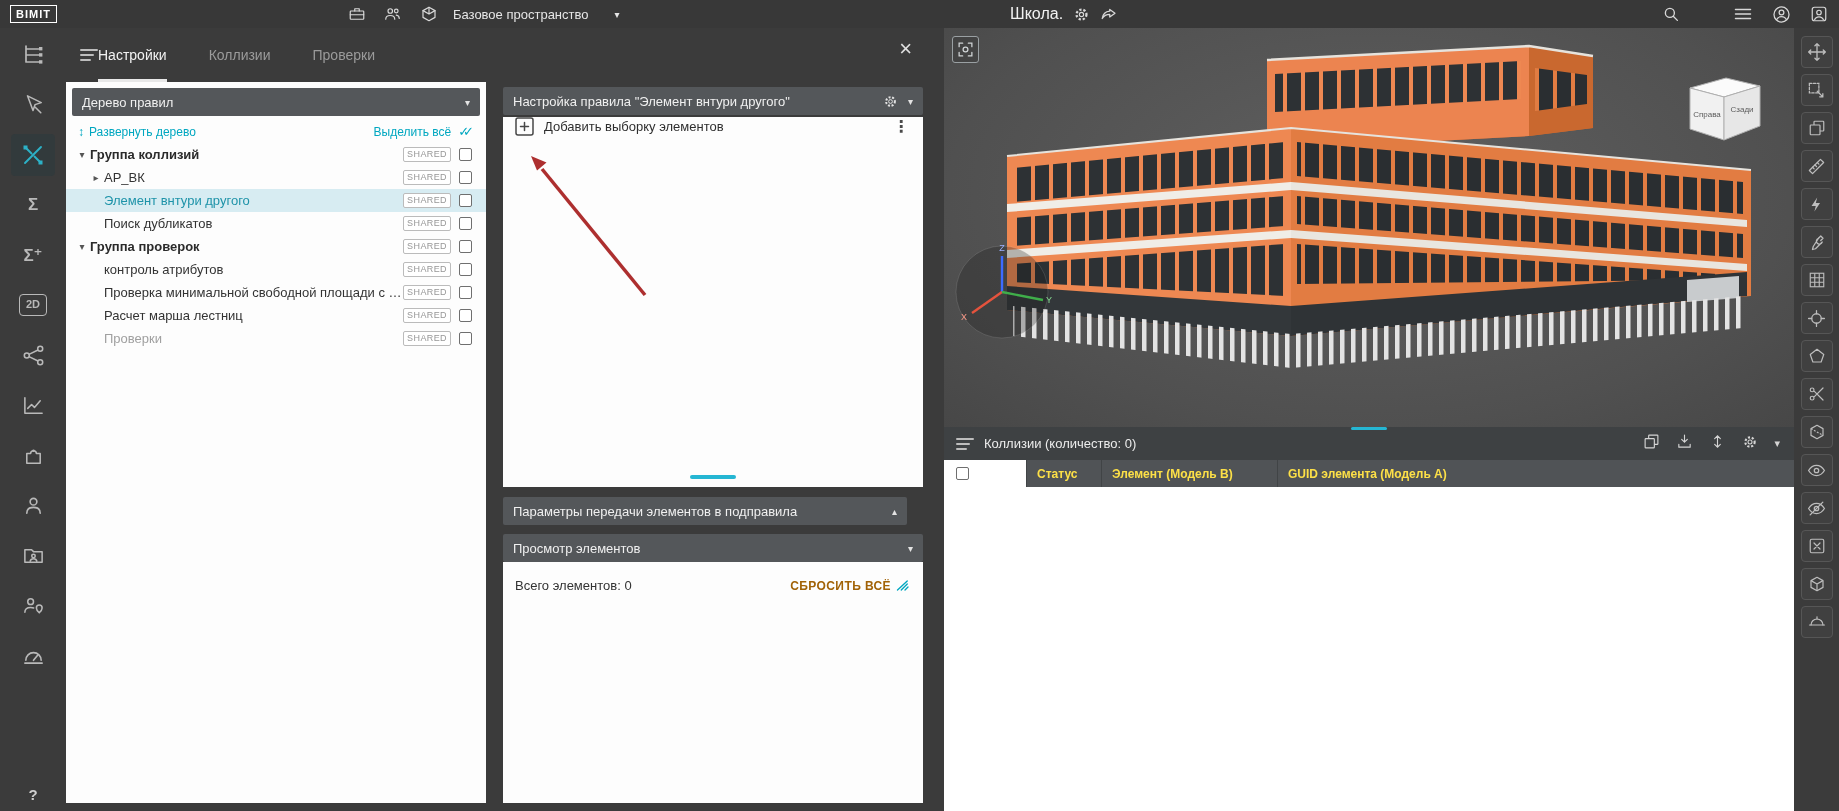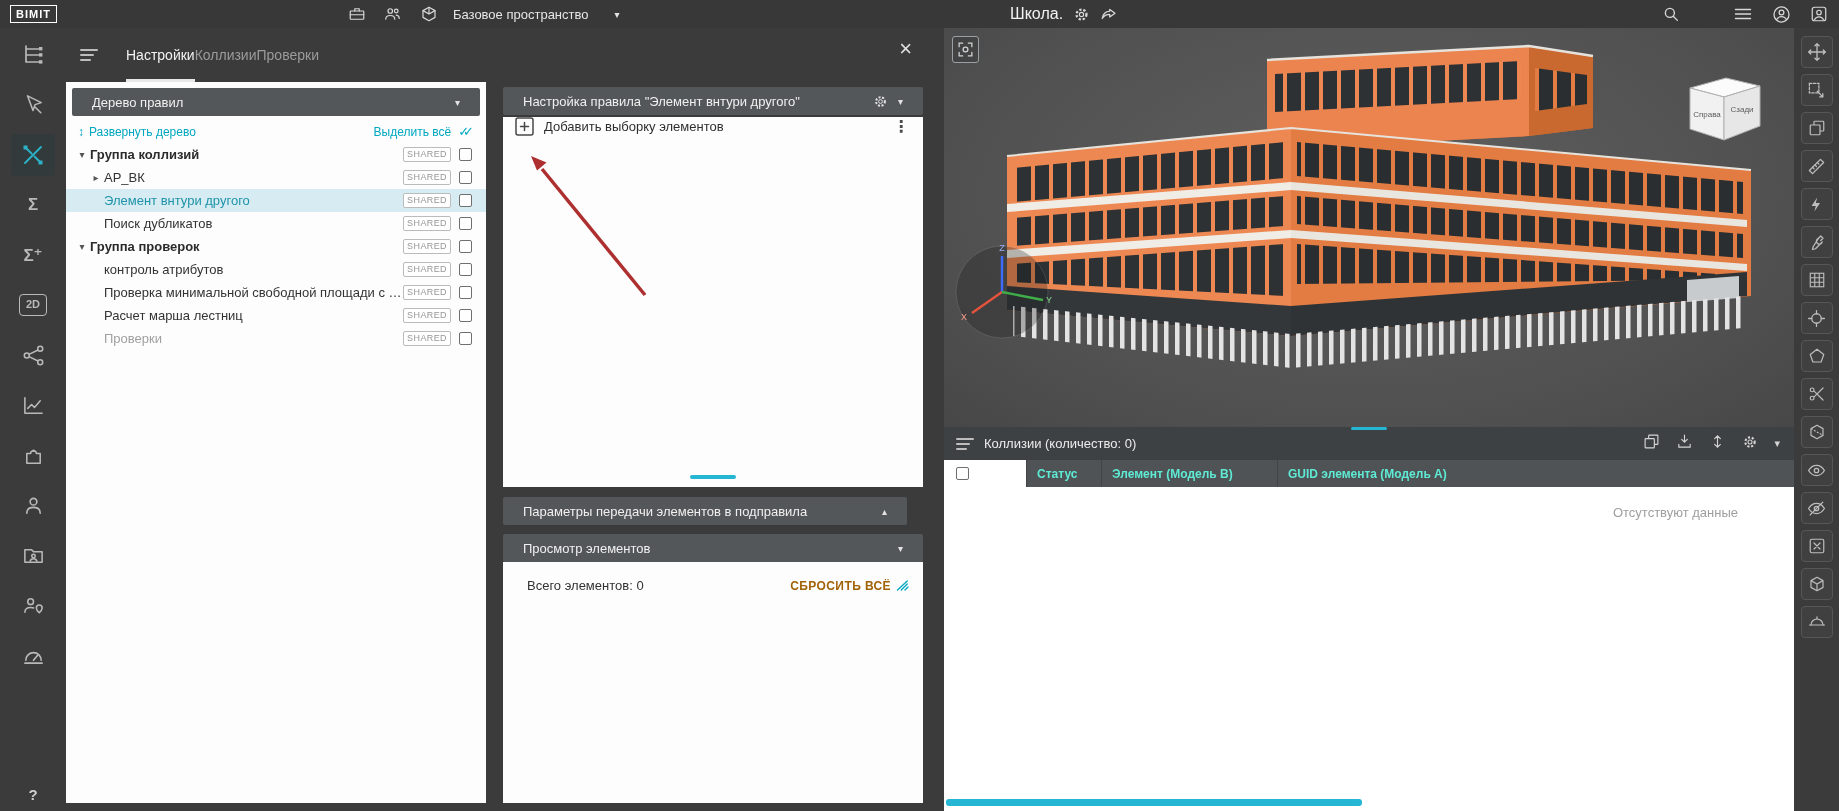--- a/index.html
+++ b/index.html
@@ -25,28 +25,28 @@
   .rail-txt { font-size:17px; font-weight:bold; color:#b9b9b9; }
   .rail-2d { border:1.5px solid #b9b9b9; border-radius:4px; width:28px; height:22px; text-align:center; font-size:11px; font-weight:bold; color:#b9b9b9; line-height:19px; }
   .rail-help { position:absolute; left:0; bottom:8px; width:66px; text-align:center; font-size:15px; font-weight:bold; color:#cfcfcf; cursor:pointer; }
 
   
   .settings { position:absolute; left:66px; top:28px; width:878px; height:783px; background:#3b3b3b; }
   .tabsbar { position:absolute; left:0; top:0; width:878px; height:54px; display:flex; align-items:center; }
   .hamburger { width:18px; height:12px; margin-left:14px; display:flex; flex-direction:column; justify-content:space-between; cursor:pointer; }
   .hamburger i { display:block; height:2px; background:#bdbdbd; border-radius:1px; }
   .hamburger i:nth-child(2){ width:80%; } .hamburger i:nth-child(3){ width:60%; }
-  .tabs { display:flex; margin-left:28px; height:54px; align-items:center; }
+  .tabs { display:flex; gap:42px; height:54px; align-items:center; }
   .tab { font-size:14px; color:#9b9b9b; height:54px; line-height:54px; cursor:pointer; border-bottom:3px solid transparent; }
   .tab.active { color:#f2f2f2; border-bottom-color:#e8e8e8; }
   .close-x { position:absolute; right:32px; top:10px; font-size:22px; color:#e0e0e0; cursor:pointer; line-height:1; }
 
   .panel { position:absolute; background:#fdfdfd; }
   .tree-panel { left:0; top:54px; width:420px; height:721px; }
-  .bar { background:#54575a; color:#f0f0f0; font-size:13px; display:flex; align-items:center; padding:0 20px; height:28px; border-radius:2px; }
+  .bar { background:#54575a; color:#f0f0f0; font-size:13px; display:flex; align-items:center; padding:0 10px; height:28px; border-radius:2px; }
   .bar .sp { flex:1; }
   .bar .chev { font-size:10px; color:#e3e3e3; cursor:pointer; }
   .tree-head { margin:6px; }
   .links-row { display:flex; align-items:center; padding:2px 12px 4px 12px; }
   .link { color:#00a7c0; font-size:12px; cursor:pointer; display:flex; align-items:center; gap:5px; }
   .links-row .sp { flex:1; }
   .dblcheck { letter-spacing:-6px; font-size:13px; color:#00a7c0; margin-left:2px; padding-right:6px; }
 
   .tree-row { height:23px; display:flex; align-items:center; font-size:13px; color:#333; cursor:pointer; padding-left:8px; }
   .tree-row.bold .tree-label { font-weight:bold; color:#2b2b2b; }
@@ -64,21 +64,21 @@
   .rule-body { position:absolute; left:437px; top:89px; width:420px; height:370px; background:#fdfdfd; }
   .add-row { display:flex; align-items:center; padding:0 10px 0 12px; }
   .plusbox { width:19px; height:19px; flex:none; cursor:pointer; }
   .add-label { font-size:13px; color:#2f2f2f; margin-left:10px; flex:1; }
   .dots { font-size:16px; font-weight:bold; color:#4a4a4a; cursor:pointer; padding:0 4px; }
   .anno { position:absolute; left:8px; top:28px; pointer-events:none; }
   .mini-scroll { position:absolute; left:187px; top:358px; width:46px; height:4px; border-radius:2px; background:#25b6d3; }
   .params-head { position:absolute; left:437px; top:469px; width:404px; }
   .view-head { position:absolute; left:437px; top:506px; width:420px; }
   .view-body { position:absolute; left:437px; top:534px; width:420px; height:241px; background:#fdfdfd; }
-  .total-row { display:flex; align-items:center; padding:16px 12px 0 24px; }
+  .total-row { display:flex; align-items:center; padding:16px 12px 0 12px; }
   .total-row .sp { flex:1; }
   .reset-link { color:#a16207; font-size:12px; font-weight:bold; letter-spacing:.4px; cursor:pointer; display:flex; align-items:center; gap:5px; }
 
   
   .viewport { position:absolute; left:944px; top:28px; width:850px; height:399px; background:radial-gradient(ellipse at 50% 42%, #606060 0%, #505050 70%, #474747 100%); overflow:hidden; }
   .cam-box { position:absolute; left:8px; top:8px; width:27px; height:27px; border:1px solid #9aa0a3; border-radius:3px; background:rgba(60,60,60,.55); display:flex; align-items:center; justify-content:center; cursor:pointer; }
   .bldg { position:absolute; left:55px; top:16px; }
   .gizmo { position:absolute; left:6px; top:212px; }
   .vcube { position:absolute; left:738px; top:42px; cursor:pointer; }
 
@@ -86,21 +86,21 @@
   .rtb { position:absolute; left:1794px; top:28px; width:45px; height:783px; background:#3b3b3b; display:flex; flex-direction:column; align-items:center; padding-top:8px; }
   .rtb-item { width:32px; height:32px; margin-bottom:6px; display:flex; align-items:center; justify-content:center; border:1px solid #565656; border-radius:4px; background:#404040; cursor:pointer; }
 
   
   .collisions { position:absolute; left:944px; top:427px; width:850px; height:384px; background:#fff; }
   .col-head { height:33px; background:#3e4143; display:flex; align-items:center; position:relative; }
   .col-head::before { content:""; position:absolute; left:407px; top:0; width:36px; height:3px; background:#25b6d3; border-radius:2px; }
   .col-title { font-size:13px; color:#ececec; margin-left:10px; }
   .col-head .sp { flex:1; }
   .col-icons { display:flex; align-items:center; gap:16px; padding-right:14px; }
-  .thead { height:27px; background:#505356; display:flex; font-size:12px; font-weight:bold; color:#5eead4; align-items:stretch; }
+  .thead { height:27px; background:#505356; display:flex; font-size:12px; font-weight:bold; color:#fde047; align-items:stretch; }
   .th { display:flex; align-items:center; padding-left:10px; border-left:1px solid rgba(0,0,0,.18); }
   .th-cb { width:82px; background:#fff; border-left:none; display:flex; align-items:center; padding-left:12px; }
   .tbody { position:relative; height:324px; background:#fff; }
   .empty { position:absolute; right:56px; top:18px; font-size:13px; color:#9e9e9e; }
   .hscroll { position:absolute; left:0; bottom:5px; width:850px; height:7px; background:#fff; }
   .hscroll .thumb { position:absolute; left:2px; top:0; width:416px; height:7px; background:#25b6d3; border-radius:3px; cursor:pointer; }
 </style>
 </head>
 <body>
 
@@ -611,19 +611,13 @@
 
   <div class="thead">
     <div class="th th-cb">
       <span class="cb" style="margin-right:0;"></span>
     </div>
     <div class="th" style="width:75px;">Статус</div>
     <div class="th" style="width:176px;">Элемент (Модель B)</div>
     <div class="th" style="flex:1;">GUID элемента (Модель A)</div>
   </div>
 
-  <div class="tbody">
-    <span class="empty">Отсутствуют данные</span>
-    <div class="hscroll">
-      <div class="thumb"></div>
-    </div>
-  </div>
 </div>
 
 </body></html>

